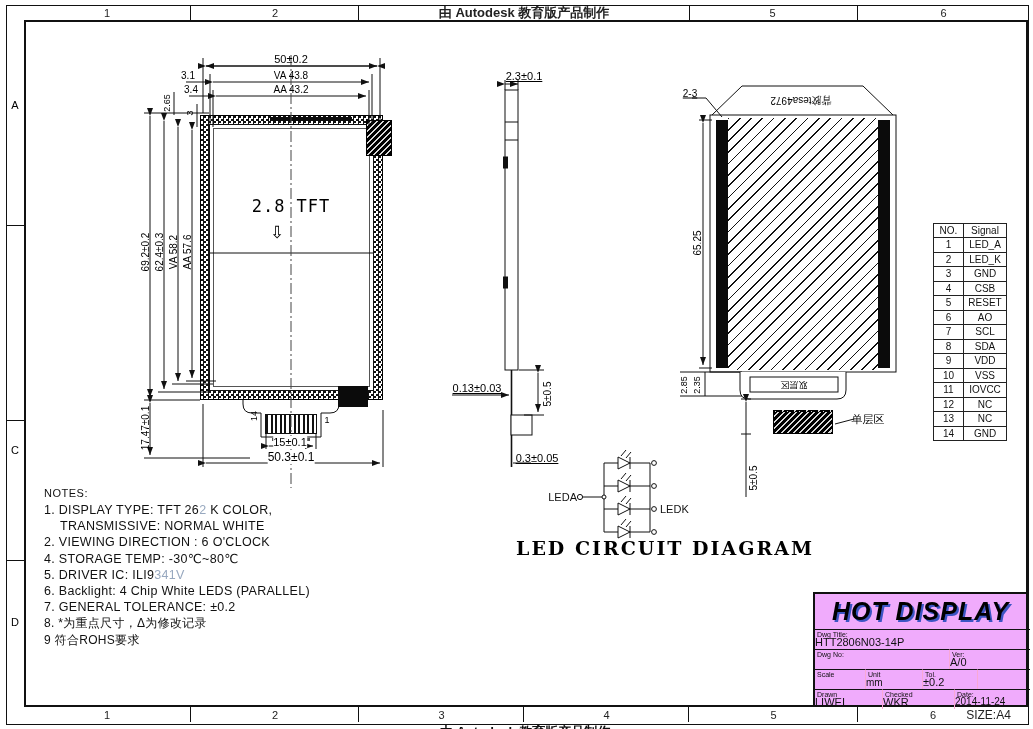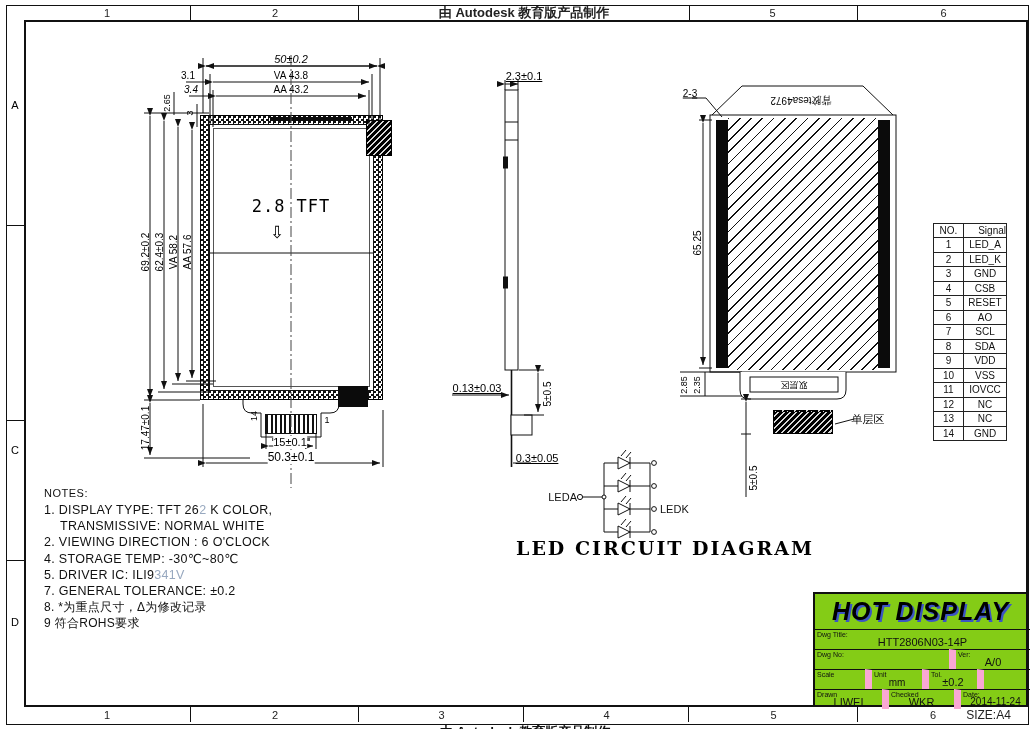--- a/index.html
+++ b/index.html
@@ -29,26 +29,26 @@
   #notes{left:44px;top:487px;width:350px;}
   #notes .note-title{font-size:11px;letter-spacing:.5px;margin-bottom:3px;}
   #notes .note-line{font-size:12.5px;line-height:16.2px;letter-spacing:.3px;white-space:nowrap;}
   #notes .note-line.indent{padding-left:16px;}
   #notes .note-line.cjk{font-size:12px;}
   
   #pin-table{left:933px;top:223px;border-collapse:collapse;table-layout:fixed;}
   #pin-table td,#pin-table th{border:1px solid #222;font-size:10px;font-weight:normal;
       text-align:center;padding:0;height:13.5px;background:#fff;}
   #pin-table th{height:13px;}
-  #pin-table .c-no{width:29px;} #pin-table .c-sig{width:42px;text-align:right;}
-  
-  #title-block{left:813px;top:592px;width:215px;height:115px;border:2px solid #111;box-sizing:border-box;background:#84cc16;}
-  .tb-cell{position:absolute;box-sizing:border-box;border-left:7px solid #f9a8d4;border-top:1px solid #111;}
+  #pin-table .c-no{width:29px;} #pin-table .c-sig{width:42px;}
+  
+  #title-block{left:813px;top:592px;width:215px;height:115px;border:2px solid #111;box-sizing:border-box;background:#f0abfc;}
+  .tb-cell{position:absolute;box-sizing:border-box;border-left:1px solid #f9a8d4;border-top:1px solid #111;}
   .tb-lab{position:absolute;left:2px;top:1px;font-size:7px;color:#111;}
-  .tb-val{position:absolute;left:0;right:0;text-align:center;font-size:11px;}
+  .tb-val{position:absolute;left:0;right:0;text-align:left;font-size:11px;}
   .brand{position:absolute;left:0;right:0;top:3px;text-align:center;font-size:25px;font-weight:bold;
          font-style:italic;letter-spacing:1px;color:#000;}
   .clip-bottom{left:360px;top:723px;width:330px;height:6px;overflow:hidden;text-align:center;
                font-weight:bold;font-size:13px;}
   svg text{font-family:"Liberation Sans","DejaVu Sans",sans-serif;}
 </style>
 </head>
 <body>
 
 <div id="canvas">
@@ -198,25 +198,25 @@
       <circle cx="990" cy="679" r="6" fill="#fff"></circle>
       <path d="M981,679 H999 M990,671 V687"></path>
       <path d="M1006,674 L1006,684 L1024,690 L1024,668 Z" fill="#fff"></path>
       <path d="M1018,670 V688"></path>
     </g>
   </svg>
 
   <div class="dim mono" style="left:291px;top:206px;font-size:17px;letter-spacing:1px;">2.8 TFT</div>
   <div class="dim" style="left:277px;top:232px;font-size:17px;">⇩</div>
 
-  <div class="dim" style="left:291px;top:59px;font-size:11px;font-style:italic;">50±0.2</div>
+  <div class="dim" style="left:291px;top:59px;font-size:11px;">50±0.2</div>
   <div class="dim" style="left:291px;top:75px;">VA 43.8</div>
   <div class="dim" style="left:291px;top:89px;">AA 43.2</div>
   <div class="dim" style="left:188px;top:75px;">3.1</div>
-  <div class="dim" style="left:191px;top:89px;font-style:italic;">3.4</div>
+  <div class="dim" style="left:191px;top:89px;">3.4</div>
   <div class="dim v" style="left:167px;top:103px;font-size:9px;">2.65</div>
   <div class="dim v" style="left:190px;top:113px;font-size:9px;">3</div>
   <div class="dim v" style="left:145px;top:252px;">69.2±0.2</div>
   <div class="dim v" style="left:159px;top:252px;">62.4±0.3</div>
   <div class="dim v" style="left:173px;top:252px;">VA 58.2</div>
   <div class="dim v" style="left:187px;top:252px;">AA 57.6</div>
   <div class="dim v" style="left:145px;top:428px;">17.47±0.1</div>
   <div class="dim" style="left:290px;top:442px;font-size:11px;background:#fff;">15±0.1</div>
   <div class="dim" style="left:291px;top:457px;font-size:12px;background:#fff;">50.3±0.1</div>
   <div class="dim v" style="left:254px;top:416px;font-size:9px;">14</div>
@@ -306,20 +306,21 @@
   </table>
 
   <div id="notes" class="abs">
     <div class="note-title">NOTES:</div>
     <div id="note-lines">
         <div class="note-line"><span>1. DISPLAY TYPE: TFT 26</span><span style="color: rgb(151, 168, 191);">2</span><span> K COLOR,</span></div>
         <div class="note-line indent"><span>TRANSMISSIVE: NORMAL WHITE</span></div>
         <div class="note-line"><span>2. VIEWING DIRECTION : 6 O'CLOCK</span></div>
         <div class="note-line"><span>4. STORAGE TEMP: -30℃~80℃</span></div>
         <div class="note-line"><span>5. DRIVER IC: ILI9</span><span style="color: rgb(151, 168, 191);">341V</span></div>
+        <div class="note-line"><span>6. Backlight: 4 Chip White LEDS (PARALLEL)</span></div>
         <div class="note-line"><span>7. GENERAL TOLERANCE: ±0.2</span></div>
         <div class="note-line cjk"><span>8. *为重点尺寸，Δ为修改记录</span></div>
         <div class="note-line cjk"><span>9   符合ROHS要求</span></div>
       </div>
   </div>
 
   <div id="title-block" class="abs">
     <div class="brand" style="text-shadow: rgb(60, 85, 196) 2px 2px 0px;">HOT DISPLAY</div>
     <div class="tb-cell" style="left:0;top:35px;width:215px;height:20px;border-left:none;">
       <span class="tb-lab">Dwg Title:</span>

